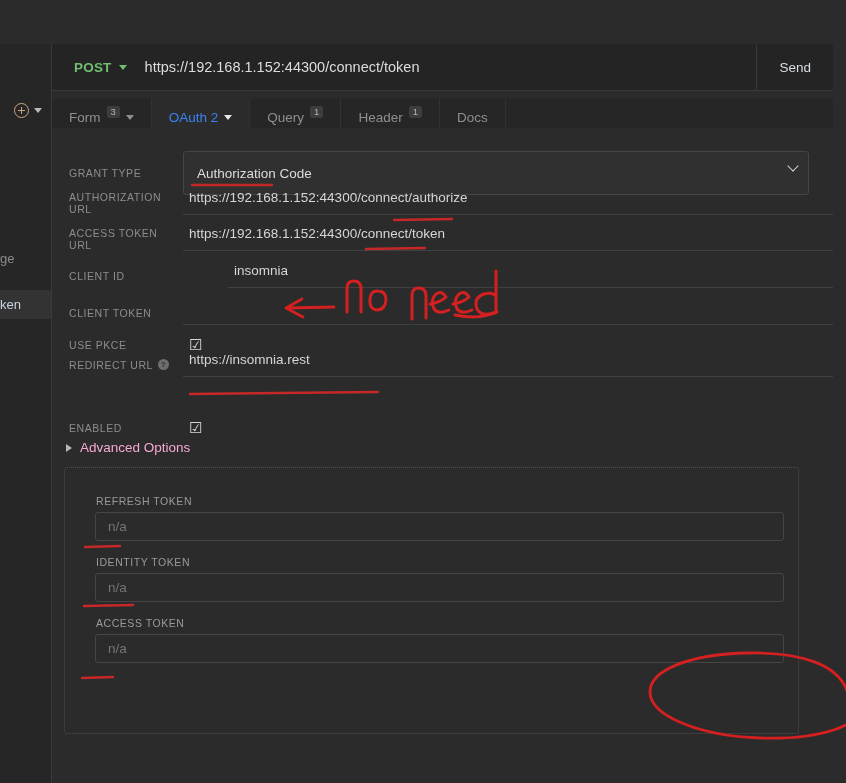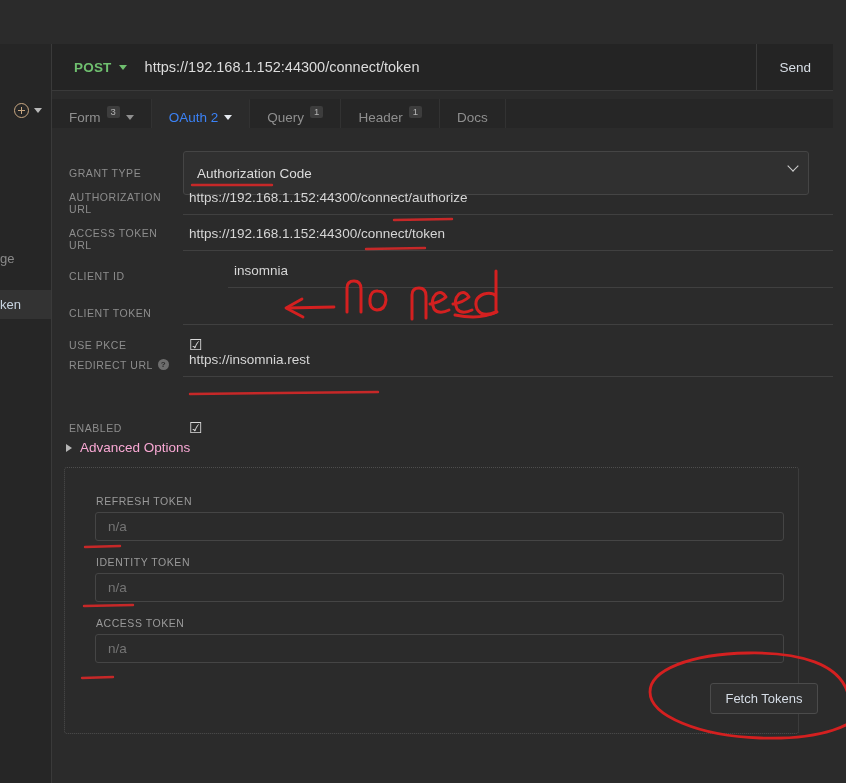--- a/index.html
+++ b/index.html
@@ -396,21 +396,20 @@
       <div class="tok-label" style="top:88px;">IDENTITY TOKEN</div>
       <div class="tok-input" style="top:105px;">
         <span>n/a</span>
       </div>
 
       <div class="tok-label" style="top:149px;">ACCESS TOKEN</div>
       <div class="tok-input" style="top:166px;">
         <span>n/a</span>
       </div>
 
-      <div class="fetch-btn">Fetch Tokens</div>
     </div>
   </div>
 
   <svg class="annot" viewBox="0 0 846 783">
 
     <g stroke="#c62828" stroke-width="2.4" stroke-linecap="round">
       <line x1="192" y1="185" x2="272" y2="185"></line>
       <line x1="394" y1="220" x2="452" y2="219"></line>
       <line x1="366" y1="249" x2="425" y2="248"></line>
       <line x1="190" y1="394" x2="378" y2="392"></line>

